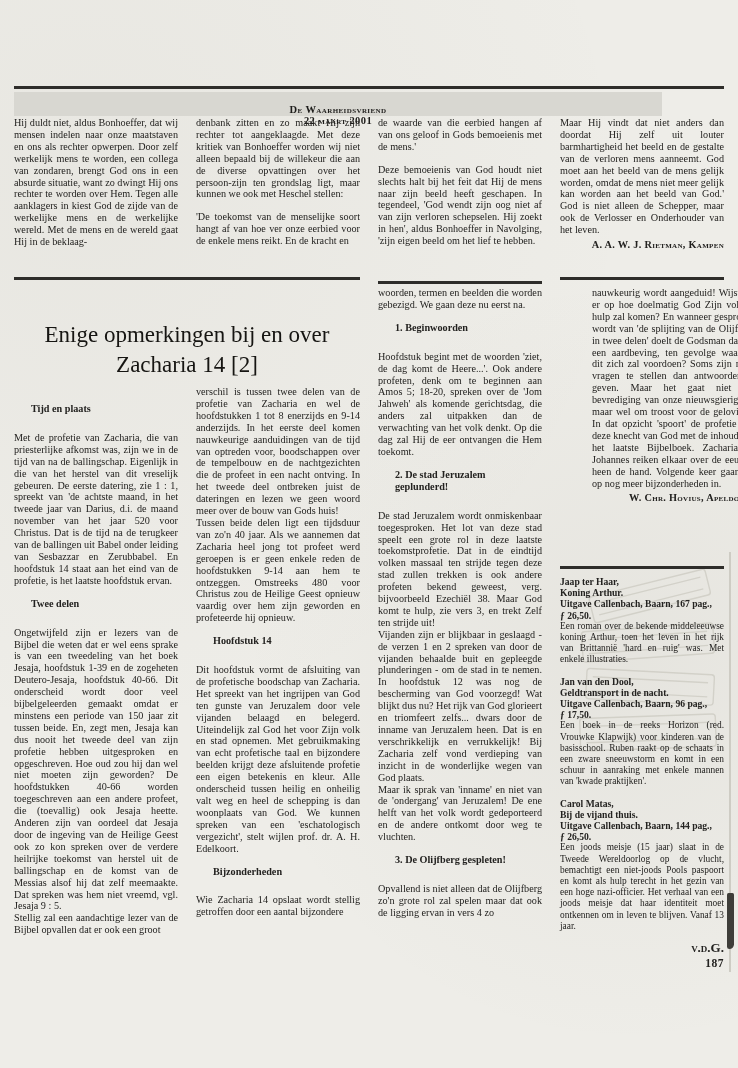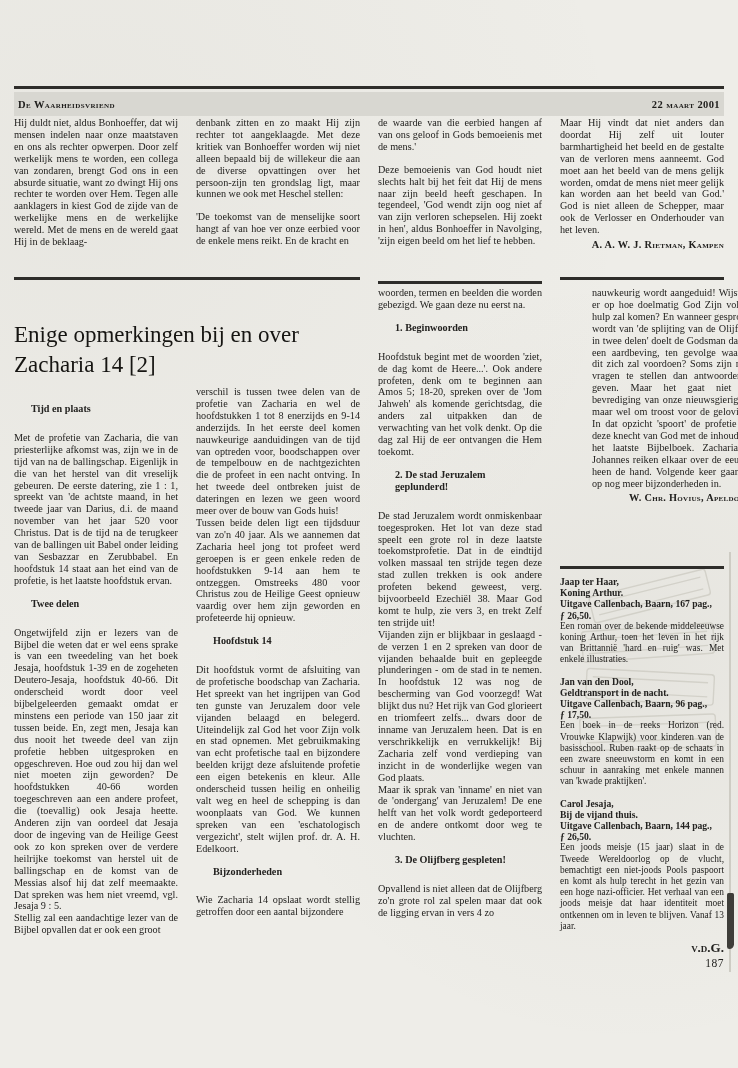--- a/index.html
+++ b/index.html
@@ -8,40 +8,40 @@
     background:
       radial-gradient(circle at 85% 62%, rgba(120,115,100,0.07), transparent 42%),
       radial-gradient(circle at 12% 18%, rgba(120,115,100,0.05), transparent 50%),
       #eeede8;
     font-family:"Liberation Serif","DejaVu Serif",serif;
     color:#232220;
   }
   .rule{position:absolute;background:#2e2d2a;}
   .top-rule{left:14px;top:86px;width:710px;height:3px;}
   .masthead{
-    position:absolute;left:14px;top:92px;width:710px;height:17px;
+    position:absolute;left:14px;top:92px;width:648px;height:17px;
     background:#d8d7d1;display:flex;justify-content:space-between;align-items:center;
-    padding:12px 4px;box-sizing:border-box;
+    padding:12px 4px;box-sizing:border-box;flex-direction:column;
   }
   .masthead span{
     font-weight:bold;font-variant:small-caps;font-size:10.5px;letter-spacing:.4px;color:#1d1c1a;
   }
   .col{
     position:absolute;width:164px;font-size:10.2px;line-height:11.9px;
     text-align:justify;
   }
   .tcol1{left:14px;top:117px;}
   .tcol2{left:196px;top:117px;}
   .tcol3{left:378px;top:117px;}
   .tcol4{left:560px;top:117px;}
   .sep12{left:14px;top:277px;width:346px;height:2.5px;}
   .sep3{left:378px;top:281px;width:164px;height:2.5px;}
   .sep4{left:560px;top:277px;width:164px;height:2.5px;}
   .article-title{
-    position:absolute;left:14px;top:320px;width:346px;
+    position:absolute;left:14px;top:320px;width:346px;text-align:center;
     font-size:23px;line-height:30px;color:#161512;
   }
   .zcol1{left:14px;top:386px;}
   .zcol2{left:196px;top:386px;}
   .zcol3{left:378px;top:287px;}
   .zcol4{left:592px;top:287px;}
   p{margin:0;}
   .gap{margin-top:11px;}
   h4{margin:17px;font-size:10.2px;font-weight:bold;text-align:left;}
   .signature{
@@ -49,21 +49,21 @@
     margin-top:3px;font-size:10.3px;letter-spacing:.3px;
   }
   .reviews-rule{left:560px;top:566px;width:164px;height:2.5px;}
   .reviews{
     position:absolute;left:560px;top:576px;width:164px;
     font-size:9.4px;line-height:11.2px;text-align:justify;
   }
   .review{margin-bottom:10px;}
   .review .meta{font-weight:bold;text-align:left;font-size:9.6px;line-height:11.2px;}
   .reviewer{text-align:right;font-weight:bold;font-variant:small-caps;font-size:13px;margin-top:2px;}
-  .page-number{text-align:right;font-weight:normal;font-size:11.5px;margin-top:5px;letter-spacing:.5px;}
+  .page-number{text-align:right;font-weight:bold;font-size:11.5px;margin-top:5px;letter-spacing:.5px;}
   .watermark{position:absolute;left:570px;top:556px;width:162px;height:208px;opacity:.55;}
   .edge-streak{position:absolute;left:729px;top:552px;width:2px;height:420px;background:#ceccc4;}
   .edge-mark{position:absolute;left:727px;top:893px;width:7px;height:56px;background:#3e3d39;border-radius:2px 2px 6px 3px;}
 </style>
 </head>
 <body>
 
 <div class="page">
 
   <div class="rule top-rule"></div>
@@ -171,21 +171,21 @@
 
     <div class="review">
       <div class="meta">Jan van den Dool,</div>
       <div class="meta">Geldtransport in de nacht.</div>
       <div class="meta">Uitgave Callenbach, Baarn, 96 pag.,</div>
       <div class="meta">ƒ 17,50.</div>
       <p>Een boek in de reeks Horizon (red. Vrouwke Klapwijk) voor kinderen van de basisschool. Ruben raakt op de schaats in een zware sneeuwstorm en komt in een schuur in aanraking met enkele mannen van 'kwade praktijken'.</p>
     </div>
 
     <div class="review">
-      <div class="meta">Carol Jesaja,</div>
+      <div class="meta">Carol Matas,</div>
       <div class="meta">Bij de vijand thuis.</div>
       <div class="meta">Uitgave Callenbach, Baarn, 144 pag.,</div>
       <div class="meta">ƒ 26,50.</div>
       <p>Een joods meisje (15 jaar) slaat in de Tweede Wereldoorlog op de vlucht, bemachtigt een niet-joods Pools paspoort en komt als hulp terecht in het gezin van een hoge nazi-officier. Het verhaal van een joods meisje dat haar identiteit moet ontkennen om in leven te blijven. Vanaf 13 jaar.</p>
     </div>
 
     <div class="reviewer">v.d.G.</div>
     <div class="page-number">187</div>
   </div>
 

